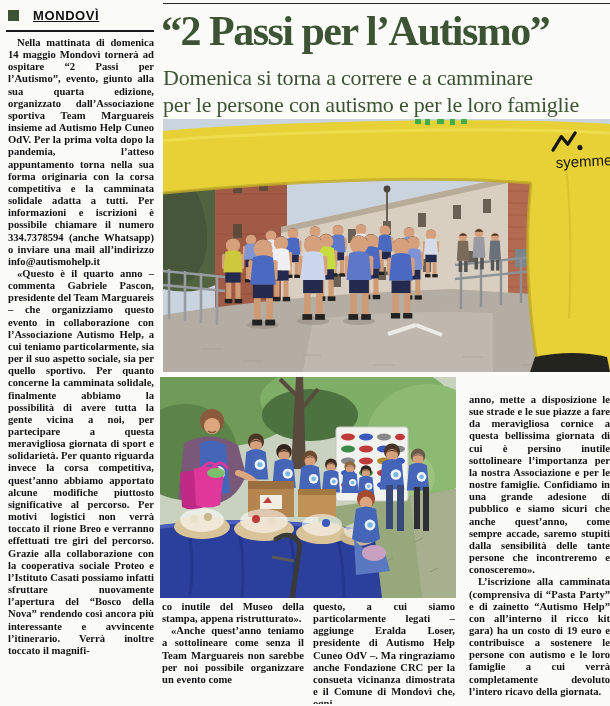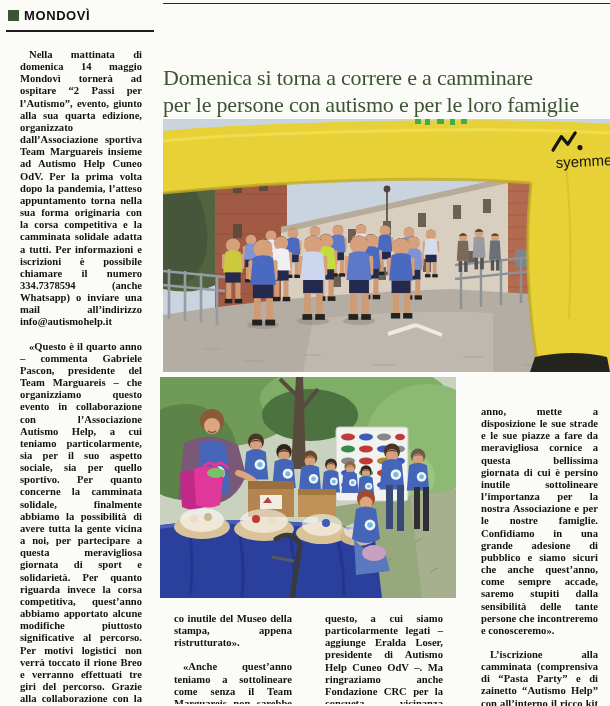--- a/index.html
+++ b/index.html
@@ -2,42 +2,42 @@
 <html lang="it"><head>
 <meta charset="utf-8">
 <style>
   html,body{margin:0;padding:0;background:#e9e9e6;}
   .page{
     position:relative;width:610px;height:706px;background:#fbfbf8;
     overflow:hidden;font-family:"Liberation Serif",serif;color:#141414;
     margin:0 auto;
   }
   
-  .kicker{position:absolute;left:8px;top:8px;display:flex;align-items:center;gap:5px;}
+  .kicker{position:absolute;left:8px;top:8px;display:flex;align-items:center;gap:14px;text-decoration:underline;}
   .kicker-square{width:11px;height:11px;background:#3c5334;}
   .kicker-label{font-family:"Liberation Sans",sans-serif;font-weight:700;font-size:13px;letter-spacing:.6px;color:#101010;}
   .kicker-rule{position:absolute;left:6px;top:30px;width:148px;height:0;border-top:2px solid #1b1b1b;}
   .top-rule{position:absolute;left:163px;top:3px;width:447px;height:0;border-top:1.5px solid #2a2a2a;}
   
   .headline{
     position:absolute;left:161px;top:10px;width:449px;
     color:#3c5334;font-weight:700;font-size:42px;line-height:1.02;
     letter-spacing:-1.5px;white-space:nowrap;
   }
   .subhead{
     position:absolute;left:163px;top:64px;width:449px;
     color:#3c5334;font-size:22px;line-height:1.24;font-weight:400;
     white-space:pre-line;letter-spacing:-0.2px;
   }
   
   .bodycol{
     position:absolute;font-size:10.6px;line-height:12.15px;
     text-align:justify;font-weight:700;color:#131313;overflow:hidden;
   }
-  .bodycol p{margin:12px;text-indent:9px;}
+  .bodycol p{margin:0;text-indent:9px;}
   .bodycol p.cont{text-indent:0;}
   #col1{left:8px;top:37px;width:146px;height:666px;}
   #col2{left:162px;top:601px;width:142px;height:103px;}
   #col3{left:313px;top:601px;width:142px;height:103px;}
   #col4{left:469px;top:394px;width:141px;height:326px;}
   
   .photo{position:absolute;}
   .photo svg{display:block;}
   #photo1{left:163px;top:119px;width:447px;height:253px;}
   #photo2{left:160px;top:377px;width:296px;height:221px;}
@@ -47,20 +47,21 @@
 
 <div class="page">
 
   <div class="kicker">
     <span class="kicker-square"></span>
     <span class="kicker-label">MONDOVÌ</span>
   </div>
   <div class="kicker-rule"></div>
   <div class="top-rule"></div>
 
+  <h1 class="headline" style="margin:0;">“2 Passi per l’Autismo”</h1>
   <h2 class="subhead" style="margin:0;">Domenica si torna a correre e a camminare
 per le persone con autismo e per le loro famiglie</h2>
 
   <div class="bodycol" id="col1">
     <p>Nella mattinata di domenica 14 maggio Mondovì tornerà ad ospitare “2 Passi per l’Autismo”, evento, giunto alla sua quarta edizione, organizzato dall’Associazione sportiva Team Marguareis insieme ad Autismo Help Cuneo OdV. Per la prima volta dopo la pandemia, l’atteso appuntamento torna nella sua forma originaria con la corsa competitiva e la camminata solidale adatta a tutti. Per informazioni e iscrizioni è possibile chiamare il numero 334.7378594 (anche Whatsapp) o inviare una mail all’indirizzo info@autismohelp.it</p>
     <p>«Questo è il quarto anno – commenta Gabriele Pascon, presidente del Team Marguareis – che organizziamo questo evento in collaborazione con l’Associazione Autismo Help, a cui teniamo particolarmente, sia per il suo aspetto sociale, sia per quello sportivo. Per quanto concerne la camminata solidale, finalmente abbiamo la possibilità di avere tutta la gente vicina a noi, per partecipare a questa meravigliosa giornata di sport e solidarietà. Per quanto riguarda invece la corsa competitiva, quest’anno abbiamo apportato alcune modifiche piuttosto significative al percorso. Per motivi logistici non verrà toccato il rione Breo e verranno effettuati tre giri del percorso. Grazie alla collaborazione con la cooperativa sociale Proteo e l’Istituto Casati possiamo infatti sfruttare nuovamente l’apertura del “Bosco della Nova” rendendo così ancora più interessante e avvincente l’itinerario. Verrà inoltre toccato il magnifi-</p>
   </div>
 
   <div class="photo" id="photo1">
     <svg width="447" height="253" viewBox="0 0 447 253" xmlns="http://www.w3.org/2000/svg">

